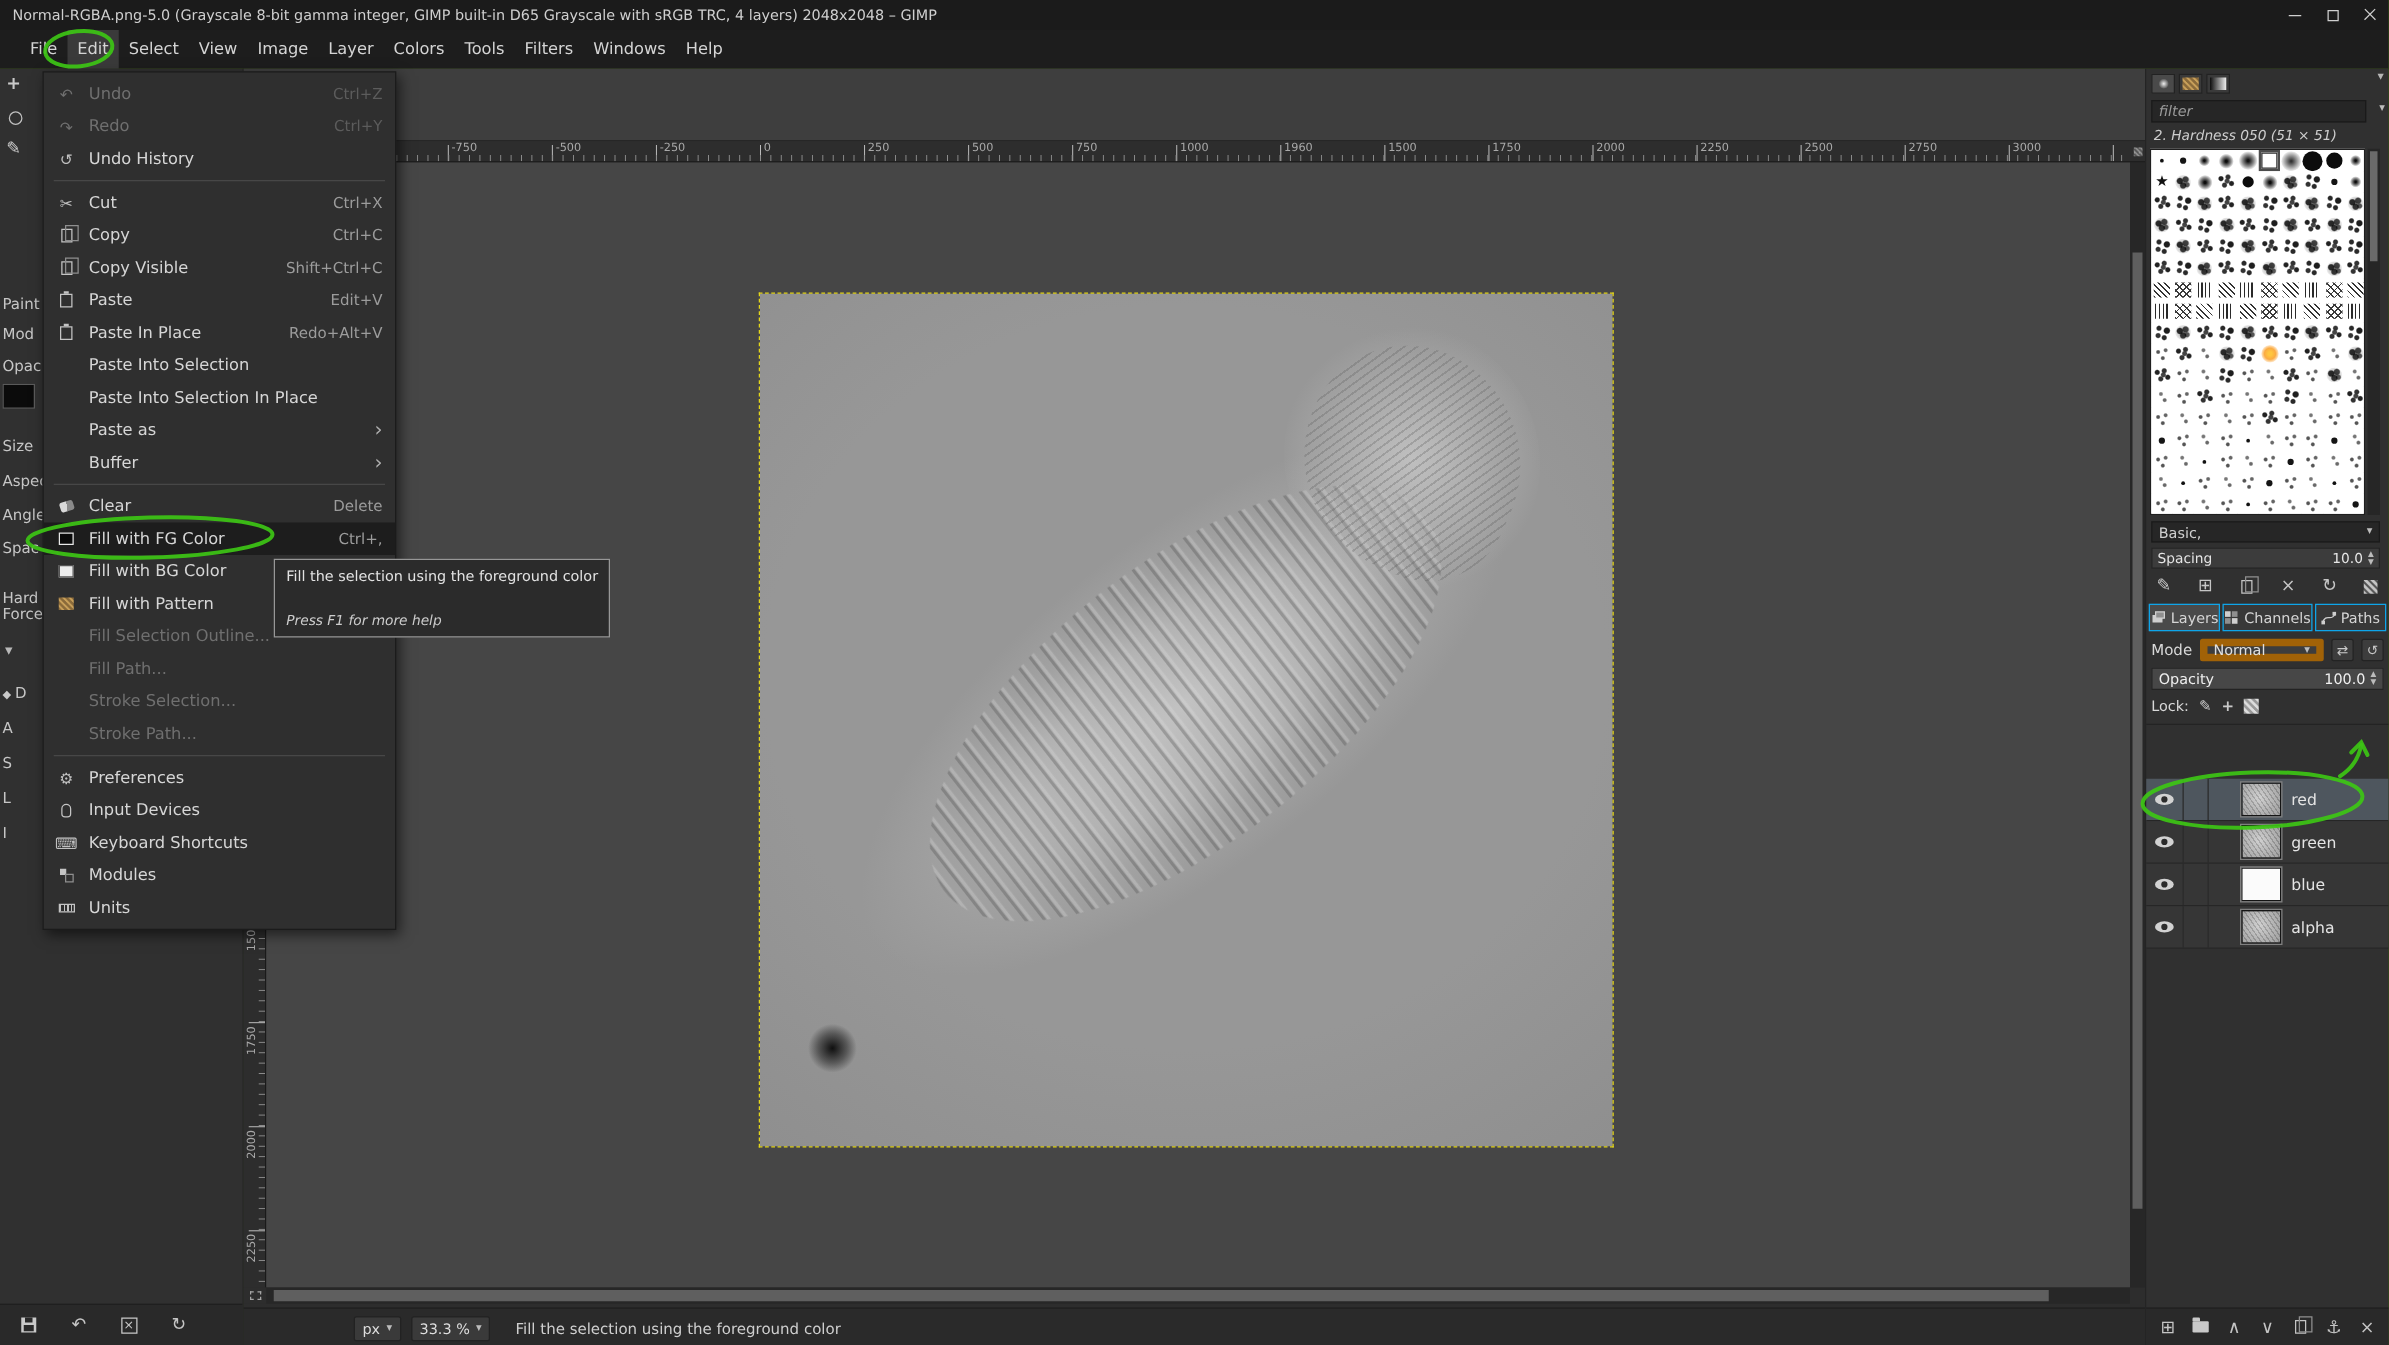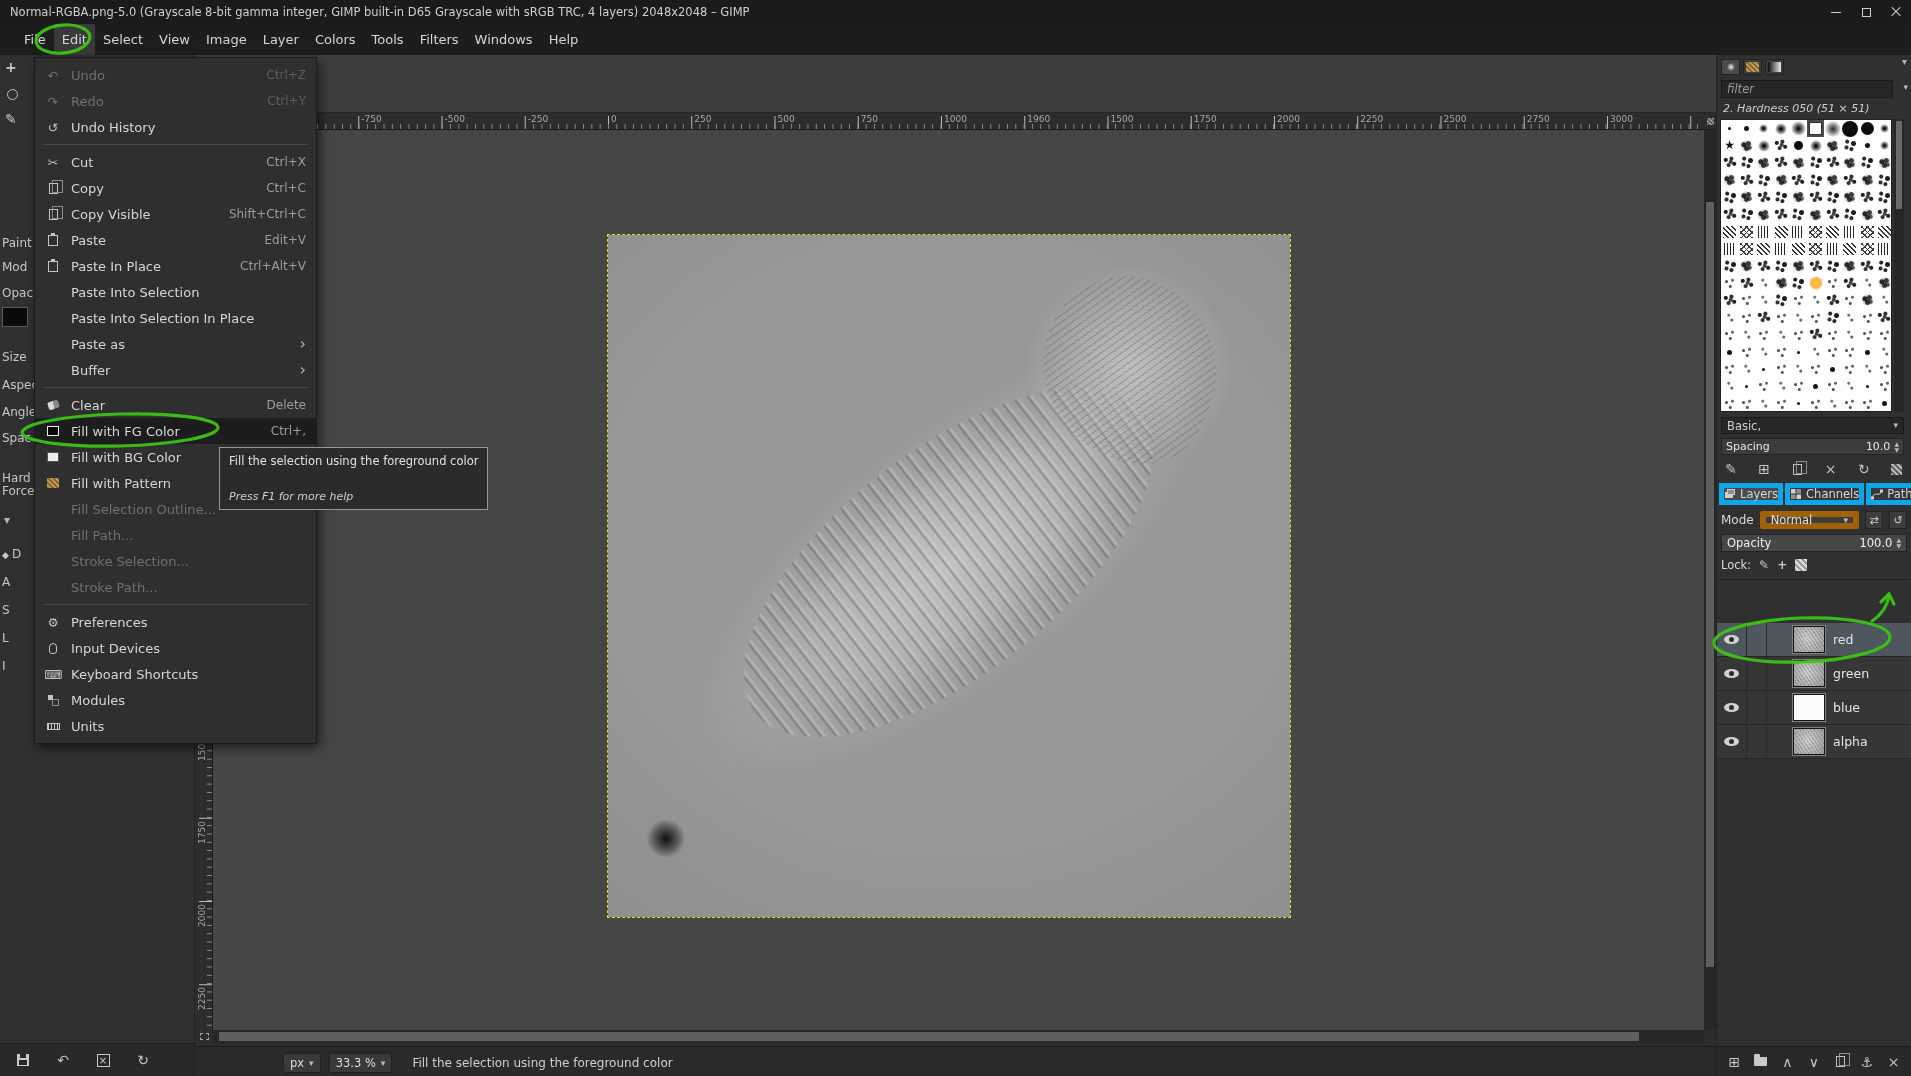--- a/index.html
+++ b/index.html
@@ -144,21 +144,21 @@
   .d-tags{position:absolute;top:362px;left:4px;width:183px;height:17px;background:#262626;border:1px solid #1a1a1a;color:#d0d0d0;font-size:11.5px;padding:0 5px;display:flex;align-items:center;}
   .d-tags .chev{margin-left:auto;}
   .d-spacing{position:absolute;top:383px;left:4px;width:183px;height:17px;background:#3c3c3c;border:1px solid #232323;color:#e6e6e6;font-size:11px;display:flex;align-items:center;padding:0 4px;gap:4px;}
   .d-spacing .val{margin-left:auto;}
   .spin{display:flex;flex-direction:column;font-size:6px;color:#bbb;line-height:1;}
   .d-bicons{position:absolute;top:404px;left:4px;right:4px;height:20px;display:flex;justify-content:space-between;align-items:center;color:#c5c5c5;font-size:12px;}
   .d-bicons .tbbtn{width:20px;height:18px;}
   .mi-grid{width:11px;height:11px;background:linear-gradient(45deg,#c5c5c5 25%,#555 25% 50%,#c5c5c5 50% 75%,#555 75%);background-size:5.5px 5.5px;display:block;}
 
   .d-tabs{position:absolute;top:428px;left:2px;right:2px;height:22px;display:flex;gap:2px;}
-  .dtab{flex:1;display:flex;gap:4px;align-items:center;justify-content:center;height:22px;background:#383838;border:5px solid #0ea5e9;color:#d5d5d5;font-size:11.5px;}
+  .dtab{flex:1;display:flex;gap:4px;align-items:center;justify-content:center;height:22px;background:#383838;border:1px solid #0ea5e9;color:#d5d5d5;font-size:11.5px;}
   .dtab.sel{background:#4a4a4a;}
   .d-mode{position:absolute;top:455px;left:4px;right:4px;height:20px;display:flex;align-items:center;gap:6px;color:#d8d8d8;font-size:12px;}
   .dd{background:#3d3d3d;border:6px solid #a16207;border-radius:2px;display:flex;align-items:center;height:18px;font-size:11.5px;color:#e0e0e0;padding:0 5px;flex:1;gap:6px;}
   .dd .chev{margin-left:auto;}
   .mode-btn{width:18px;height:18px;background:#3d3d3d;border:1px solid #232323;color:#c9c9c9;font-size:11px;display:flex;align-items:center;justify-content:center;border-radius:2px;}
   .d-opacity{position:absolute;top:479px;left:4px;right:4px;height:18px;background:#474747;border:1px solid #232323;display:flex;align-items:center;color:#efefef;font-size:11.5px;padding:0 5px;gap:4px;}
   .d-opacity .val{margin-left:auto;}
   .d-lock{position:absolute;top:501px;left:4px;right:4px;height:18px;display:flex;align-items:center;gap:8px;color:#d8d8d8;font-size:11.5px;}
   .lock-ic{color:#c9c9c9;font-size:12px;}
   .icon-checker{width:12px;height:12px;background:linear-gradient(45deg,#999 25%,#ddd 25% 50%,#999 50% 75%,#ddd 75%);background-size:6px 6px;display:block;}
@@ -734,21 +734,21 @@
           <span class="mi-paste"></span>
         </span>
         <span class="m-lb">Paste</span>
         <span class="m-sc">Edit+V</span>
       </div>
       <div class="m-row">
         <span class="m-ic">
           <span class="mi-paste"></span>
         </span>
         <span class="m-lb">Paste In Place</span>
-        <span class="m-sc">Ctrl+Alt+V</span>
+        <span class="m-sc">Redo+Alt+V</span>
       </div>
       <div class="m-row">
         <span class="m-ic"></span>
         <span class="m-lb">Paste Into Selection</span>
         <span class="m-sc"></span>
       </div>
       <div class="m-row">
         <span class="m-ic"></span>
         <span class="m-lb">Paste Into Selection In Place</span>
         <span class="m-sc"></span>

